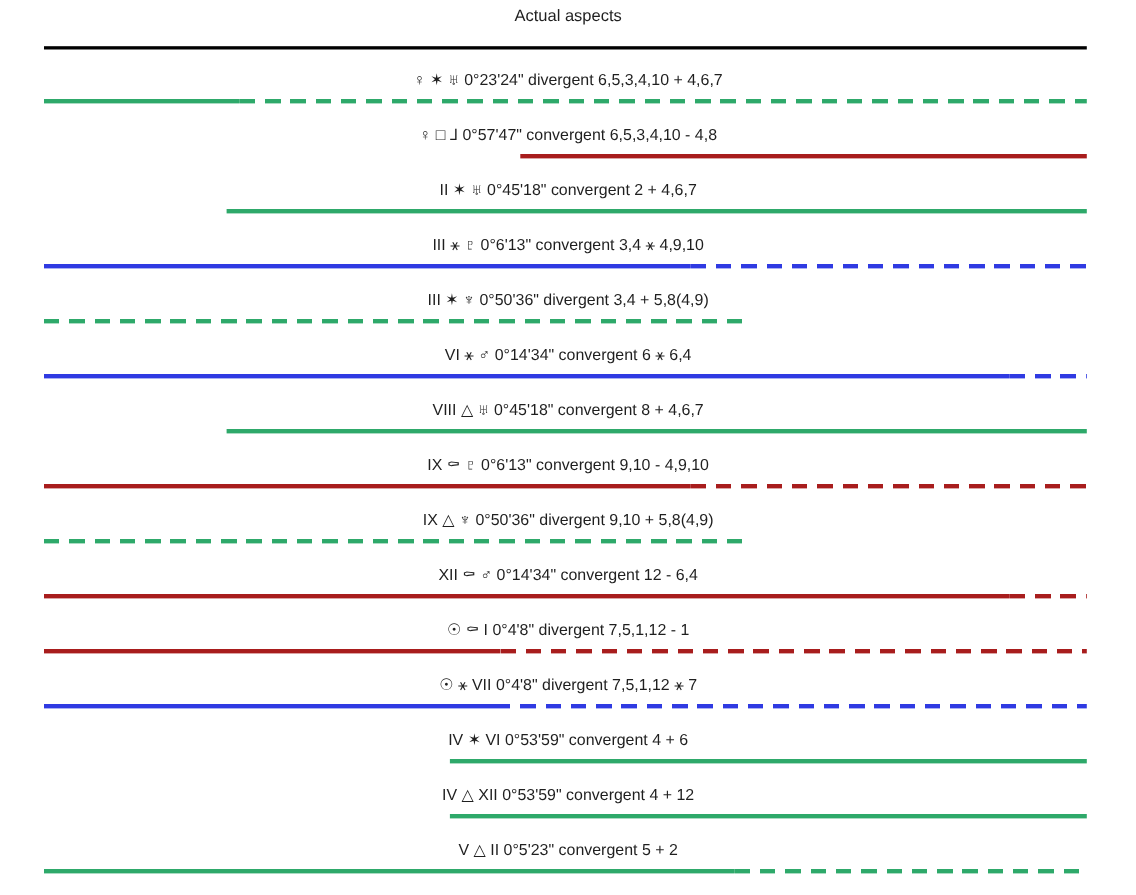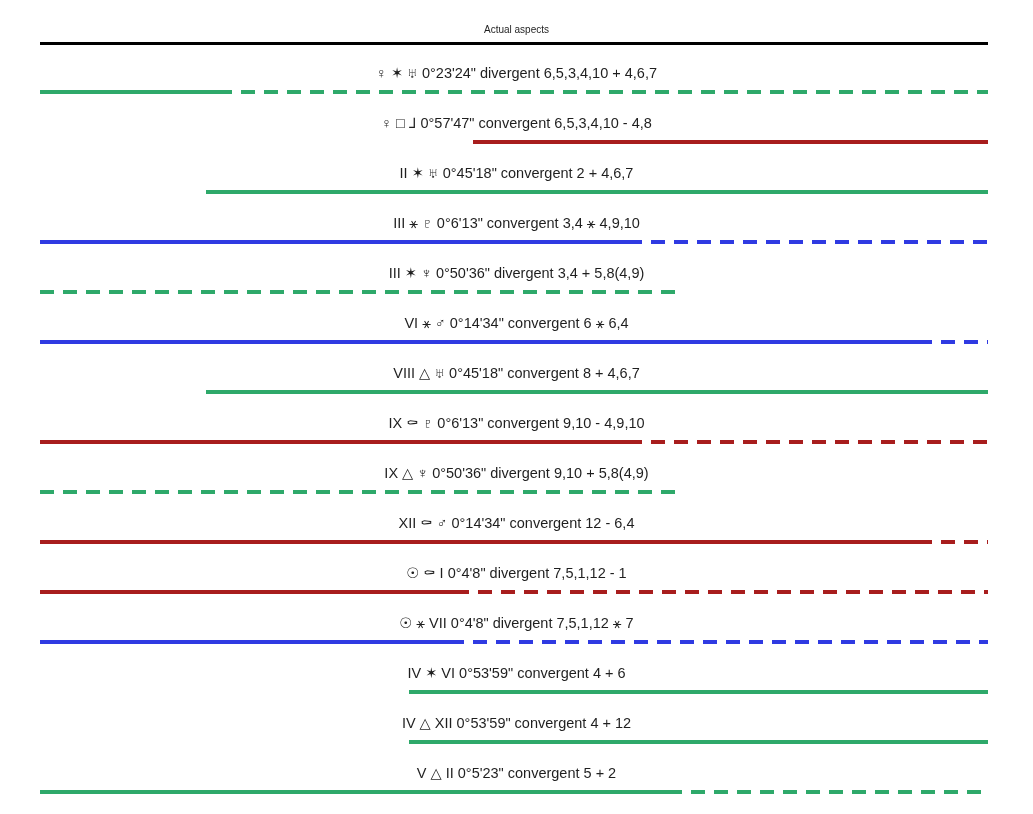--- a/index.html
+++ b/index.html
@@ -19,24 +19,24 @@
   #root {
     position: relative;
     width: 1033px;
     height: 814px;
   }
 
   
   .chart-title {
     position: absolute;
     left: 0;
-    top: 21px;
+    top: 6px;
     width: 1033px;
     text-align: center;
-    font-size: 10px;
+    font-size: 15px;
     line-height: 18px;
     color: #1f1f1f;
     white-space: nowrap;
   }
 
   .header-rule {
     position: absolute;
     left: 40px;
     top: 42px;
     width: 948px;

